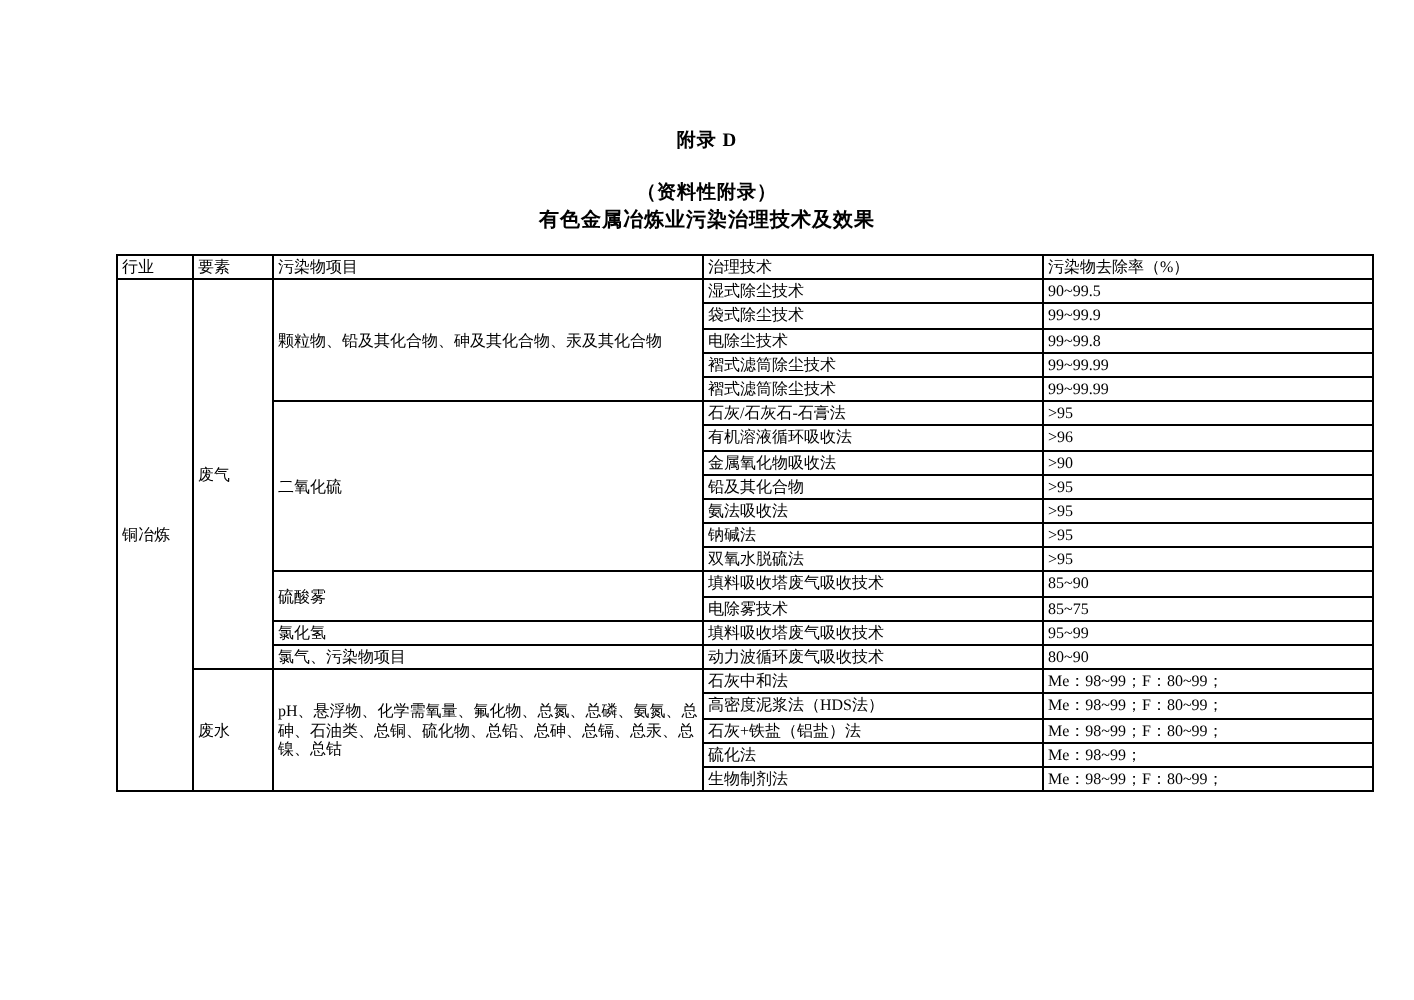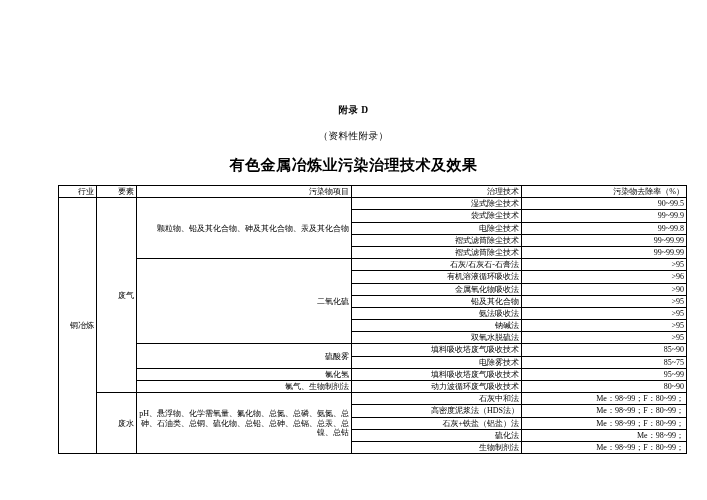--- a/index.html
+++ b/index.html
@@ -21,36 +21,36 @@
     height: 500px;
     box-sizing: border-box;
     padding: 0 58px;
   }
   .doc-heading {
     text-align: center;
     font-size: 9.5px;
     font-weight: bold;
     letter-spacing: 0.5px;
   }
-  .h-appendix { margin-top: 104px; text-align: center; }
-  .h-sub { margin-top: 13px; font-weight: normal; }
-  .h-title { margin-top: 13px; font-size: 15px; font-weight: bold; }
+  .h-appendix { margin-top: 64px; text-align: center; }
+  .h-sub { margin-top: 13px; font-weight: bold; }
+  .h-title { margin-top: 0; font-size: 10px; font-weight: bold; }
 
   table.main {
     margin-top: 10px;
     border-collapse: collapse;
     width: 100%;
     table-layout: fixed;
   }
   table.main th, table.main td {
     border: 1px solid #000000;
     font-size: 8px;
     line-height: 1.15;
     padding: 1px 2px;
-    text-align: right;
+    text-align: left;
     vertical-align: middle;
     word-break: break-all;
   }
   table.main th {
     font-weight: normal;
   }
   .col-industry { width: 38px; }
   .col-element  { width: 40px; }
   .col-item     { width: 215px; }
   .col-tech     { width: 170px; }
@@ -157,21 +157,21 @@
         <tr>
           <td>电除雾技术</td>
           <td>85~75</td>
         </tr>
         <tr>
           <td rowspan="1" class="item-cell">氯化氢</td>
           <td>填料吸收塔废气吸收技术</td>
           <td>95~99</td>
         </tr>
         <tr>
-          <td rowspan="1" class="item-cell">氯气、生物制剂法</td>
+          <td rowspan="1" class="item-cell">氯气、污染物项目</td>
           <td>动力波循环废气吸收技术</td>
           <td>80~90</td>
         </tr>
         <tr>
           <td class="vert" rowspan="5">废水</td>
           <td rowspan="5" class="item-left">pH、悬浮物、化学需氧量、氟化物、总氮、总磷、氨氮、总砷、石油类、总铜、硫化物、总铅、总砷、总镉、总汞、总镍、总钴</td>
           <td>石灰中和法</td>
           <td>Me：98~99；F：80~99；</td>
         </tr>
         <tr>

